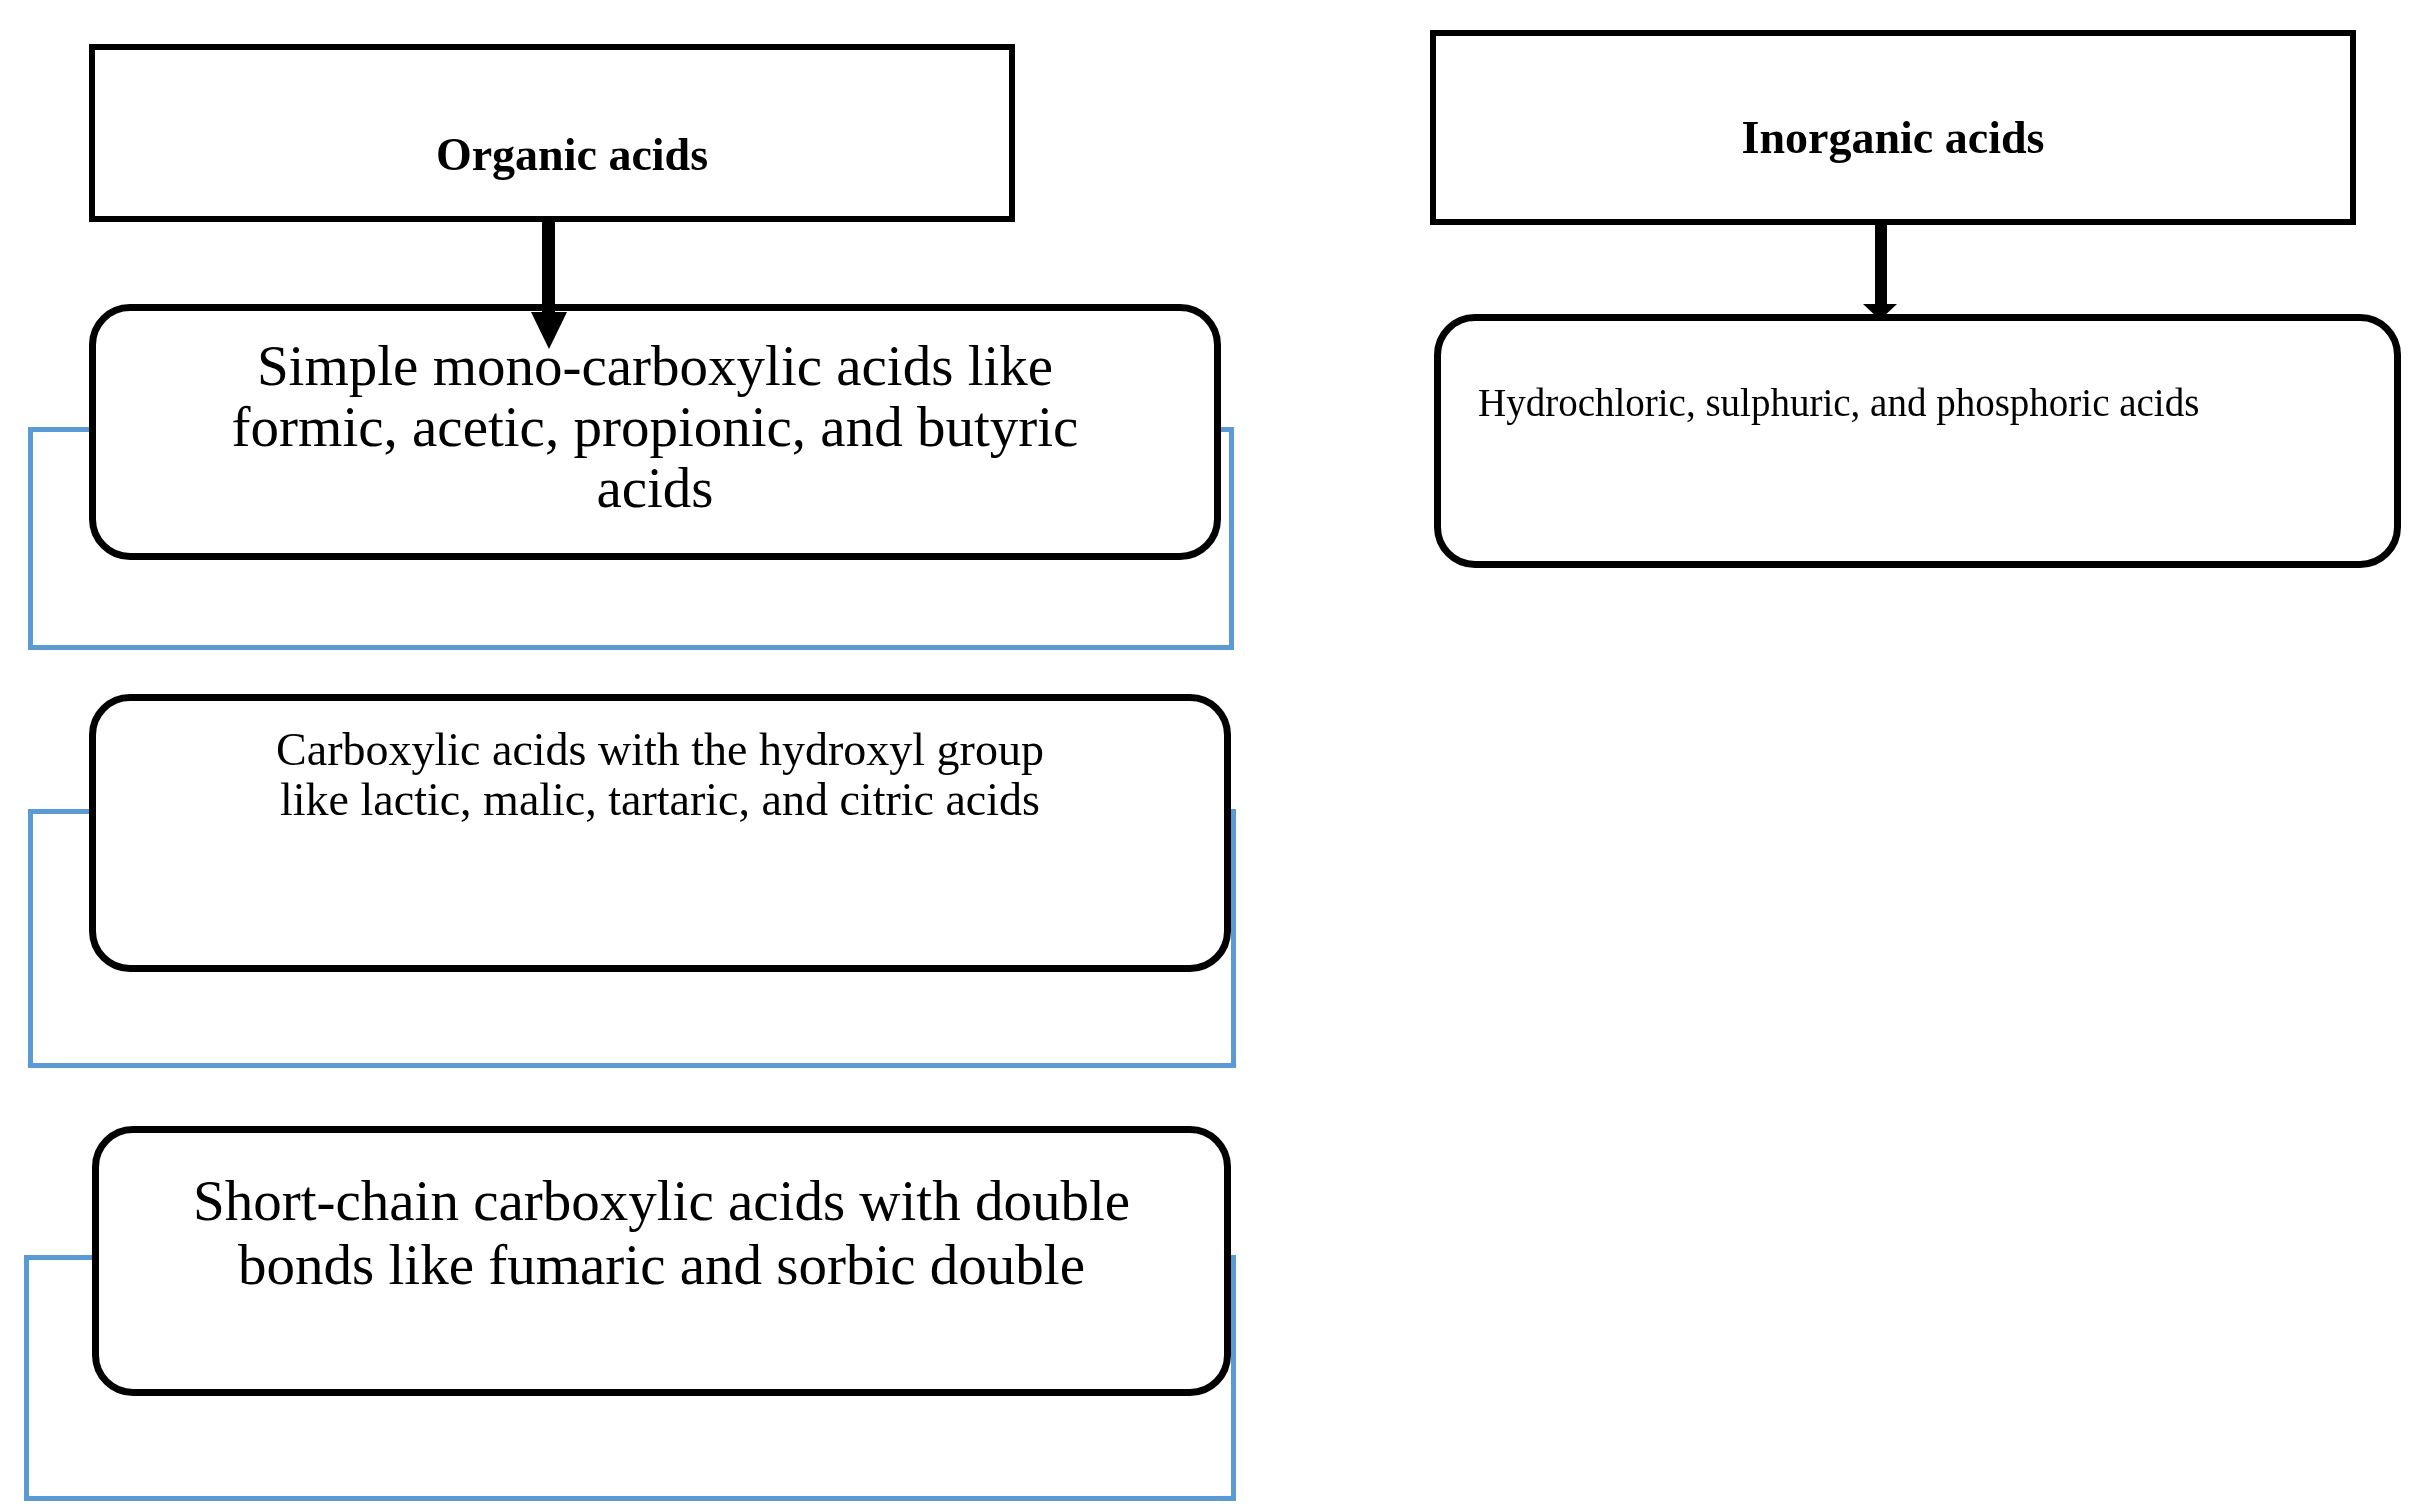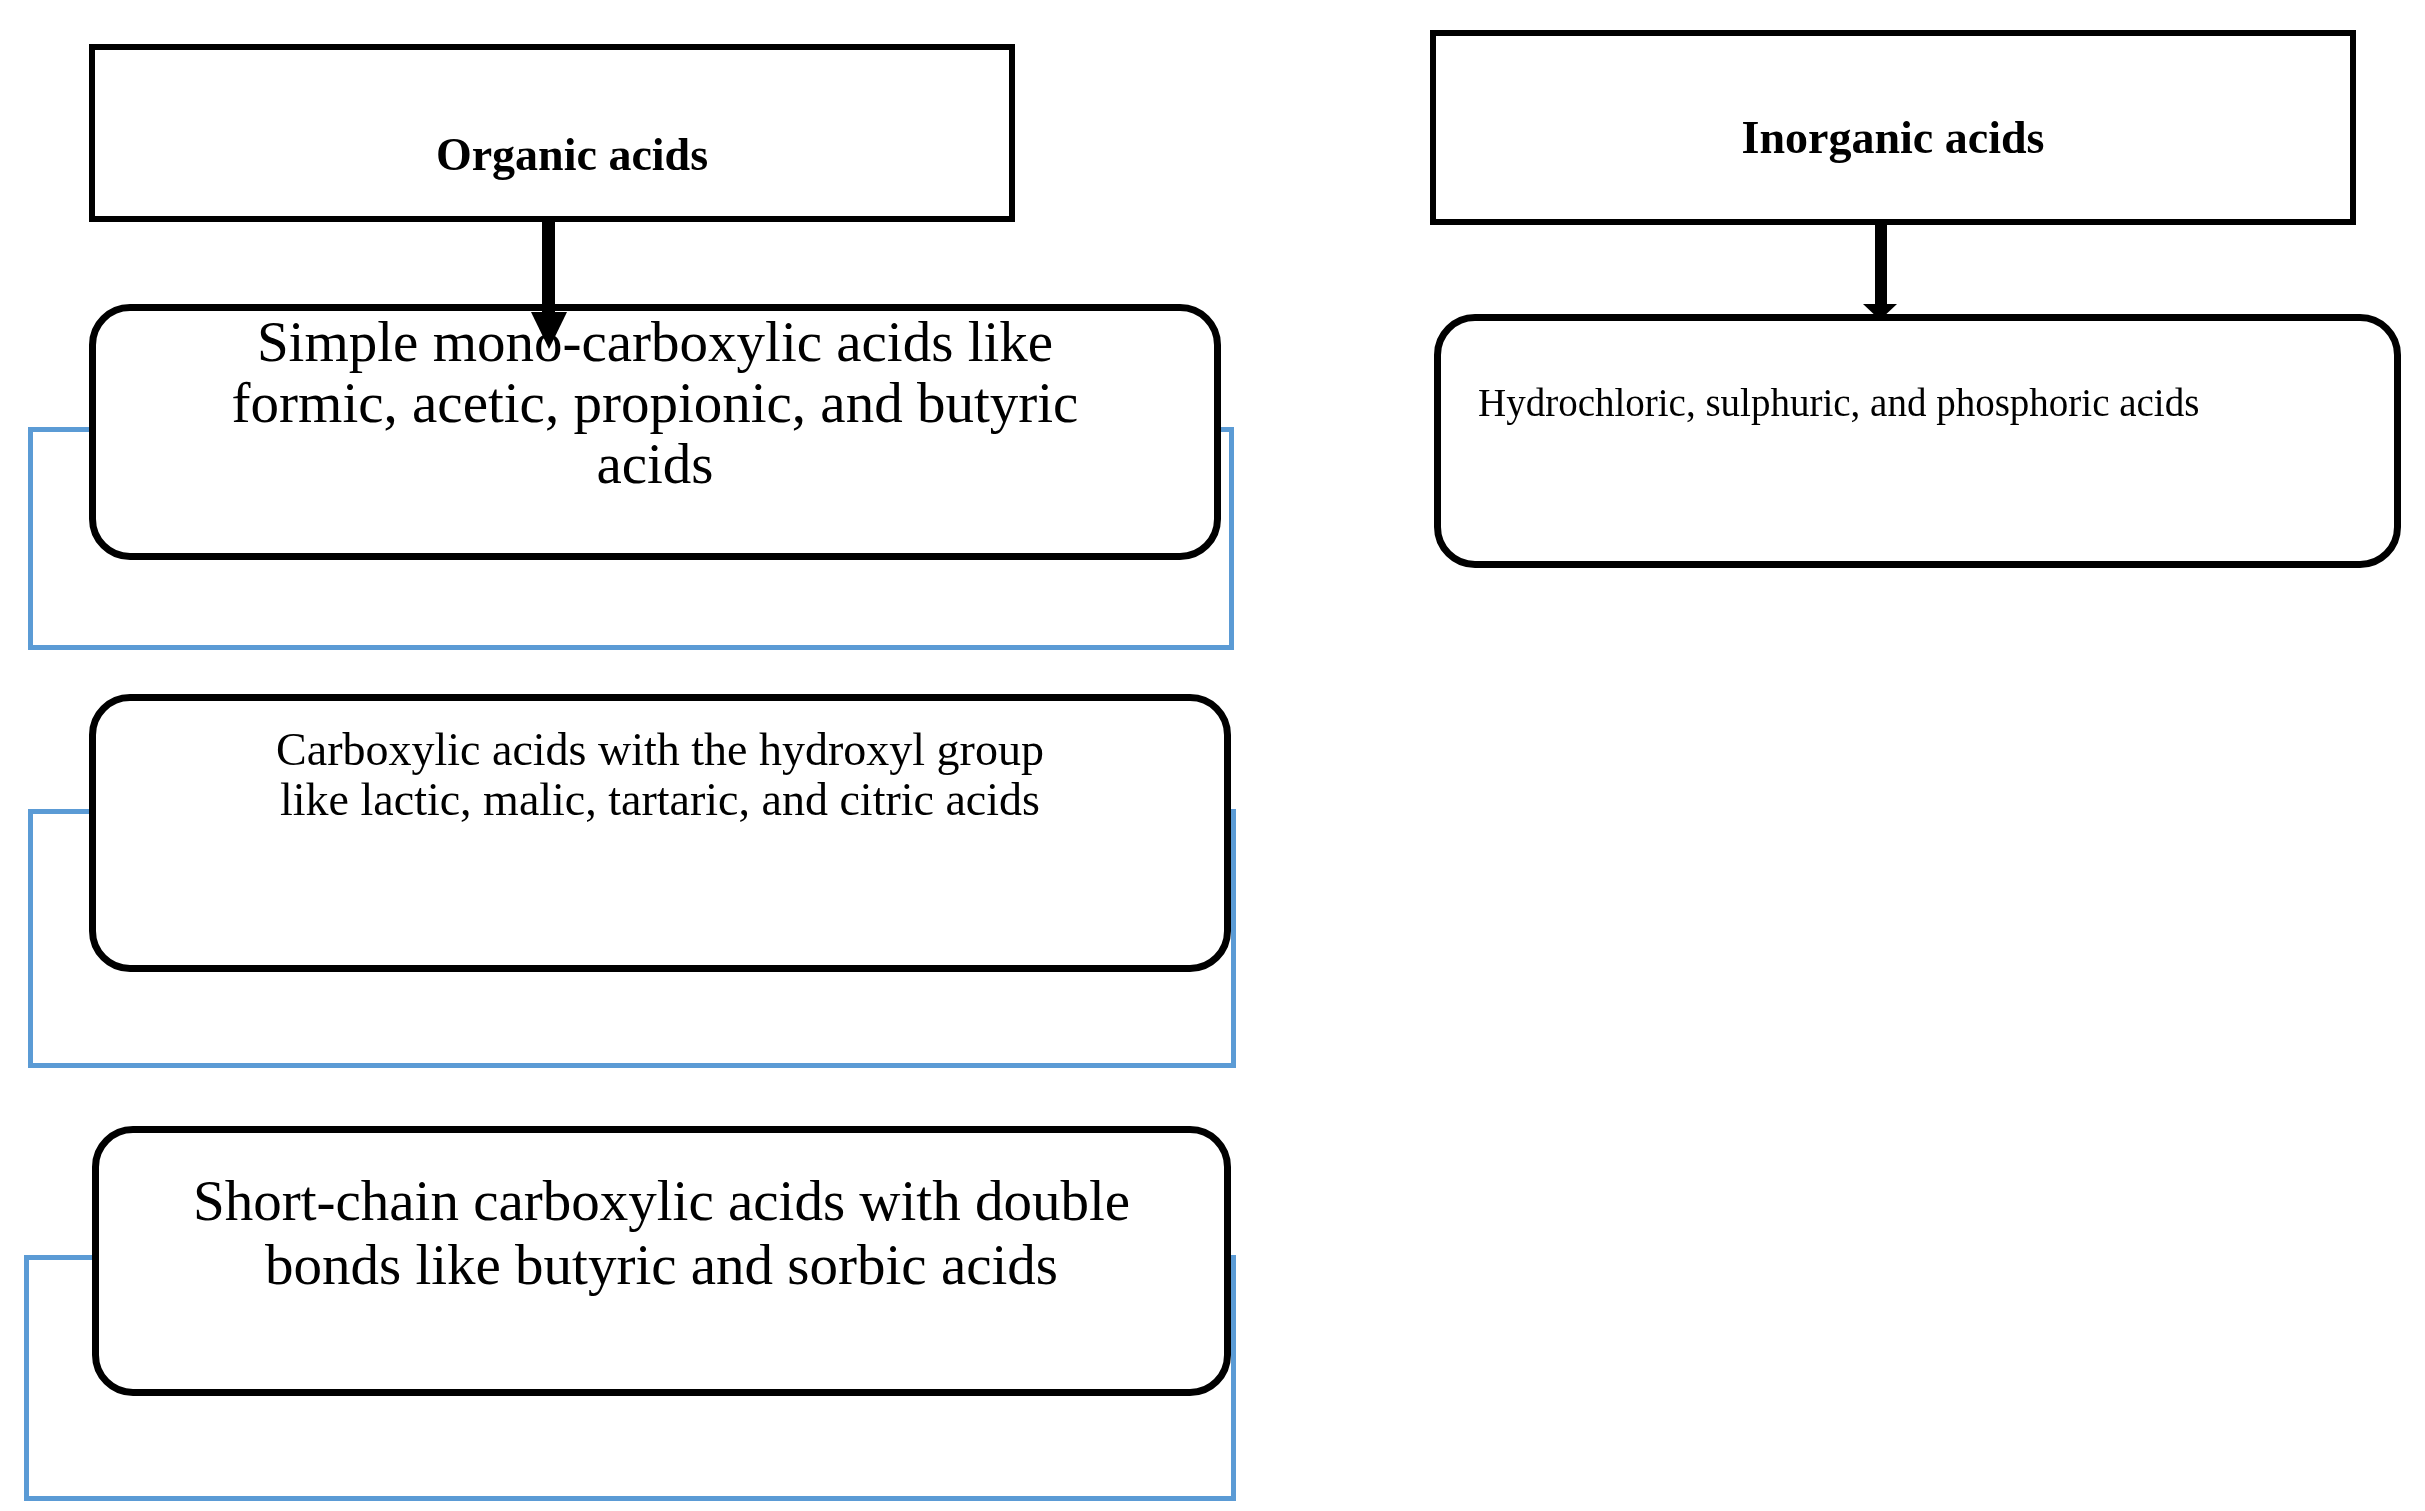--- a/index.html
+++ b/index.html
@@ -38,21 +38,21 @@
   .rbox {
     border: 7.5px solid var(--color-stroke, #000000);
     border-radius: 41px;
     background: #ffffff;
     z-index: 2;
     display: flex;
     justify-content: center;
     align-items: flex-start;
     text-align: center;
   }
-  .box-1 { left: 89px; top: 304px;  width: 1132px; height: 256px;  font-size: 57px; line-height: 61px; }
+  .box-1 { left: 89px; top: 304px;  width: 1132px; height: 256px; padding-top: 24px;  font-size: 57px; line-height: 61px; }
   .box-2 { left: 89px; top: 694px; width: 1142px; height: 278px; padding-top: 24px;  font-size: 46px; line-height: 50px; }
   .box-3 { left: 92px; top: 1126px; width: 1139px; height: 270px; padding-top: 36px;  font-size: 57px; line-height: 64px; }
   .box-inorganic {
     left: 1434px; top: 314px; width: 967px; height: 254px;
     justify-content: flex-start; text-align: left;
     padding: 59px 33px 0 37px;
     font-size: 39px; line-height: 45px;
   }
   .txt { white-space: pre-line; display: block; width: 100%; }
 
@@ -105,21 +105,21 @@
 
   <div class="abs callout callout-2"></div>
   <div class="abs rbox box-2">
     <span class="txt">Carboxylic acids with the hydroxyl group
 like lactic, malic, tartaric, and citric acids</span>
   </div>
 
   <div class="abs callout callout-3"></div>
   <div class="abs rbox box-3">
     <span class="txt">Short-chain carboxylic acids with double
-bonds like butyric and sorbic acids</span>
+bonds like fumaric and sorbic double</span>
   </div>
 
   <div class="abs hdrbox hdr-inorganic">
     <span class="txt">Inorganic acids</span>
   </div>
 
   <div class="abs stem stem-inorganic"></div>
   <div class="abs tri head-inorganic"></div>
 
   <div class="abs rbox box-inorganic">

